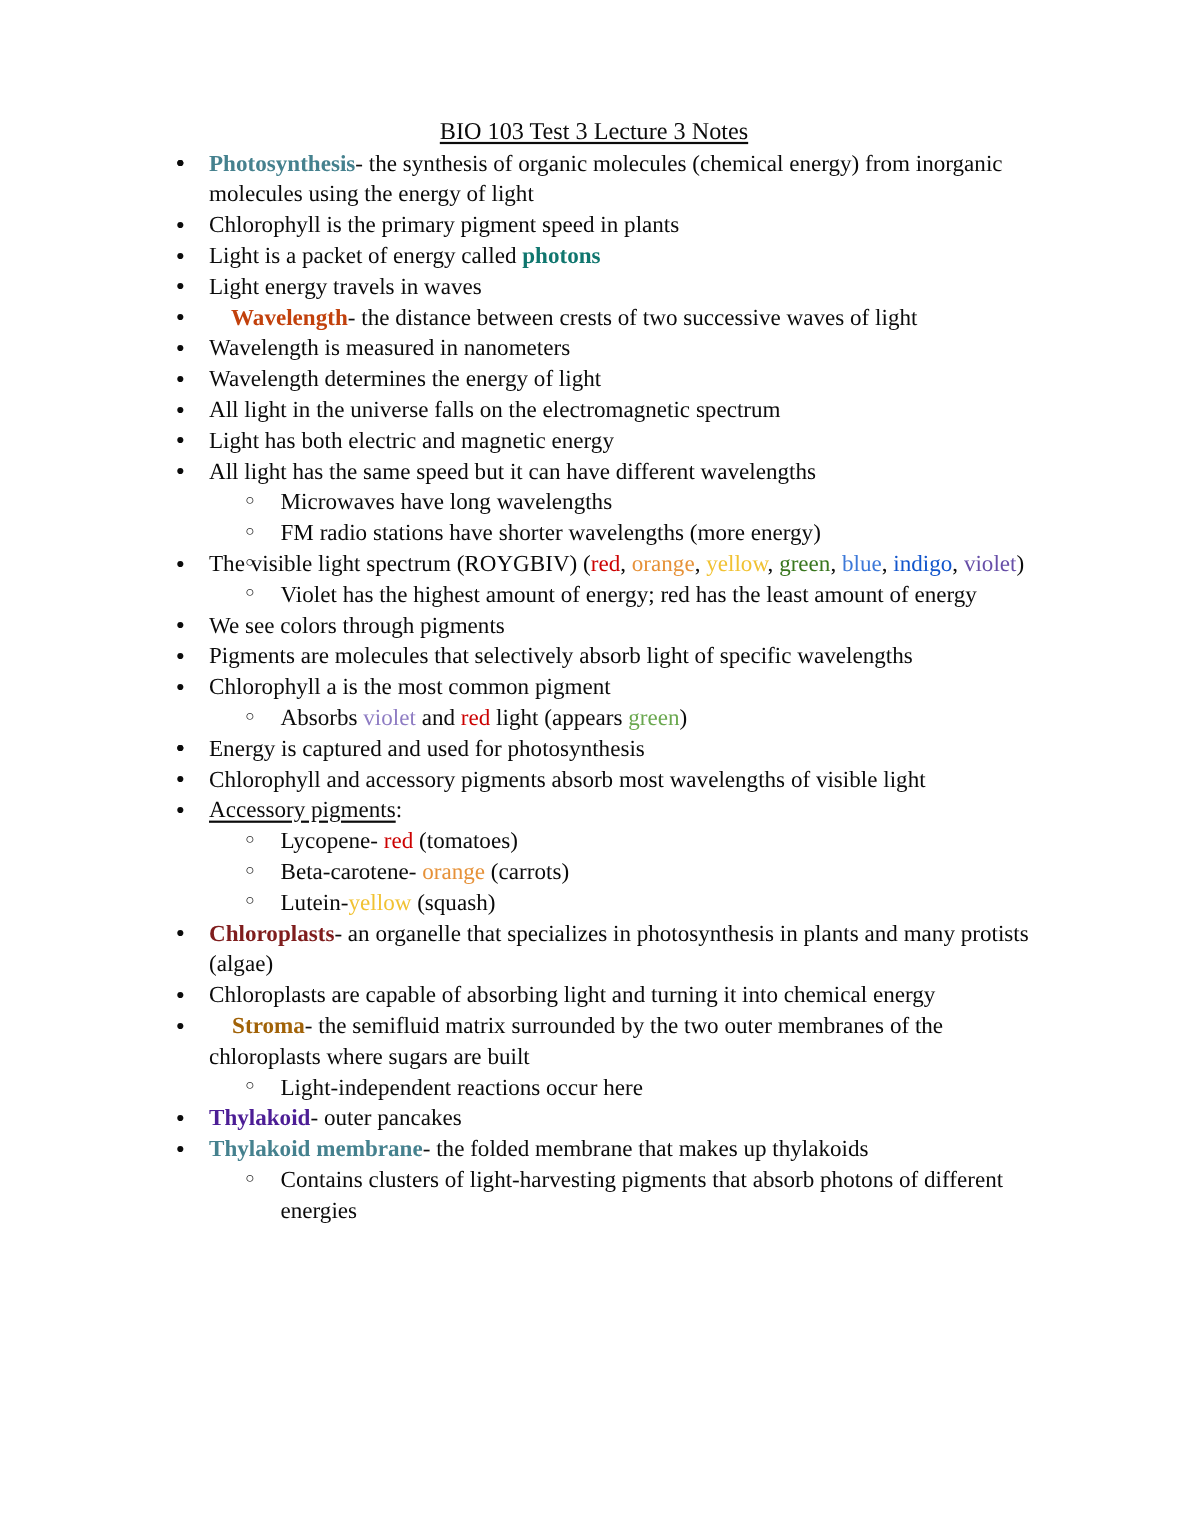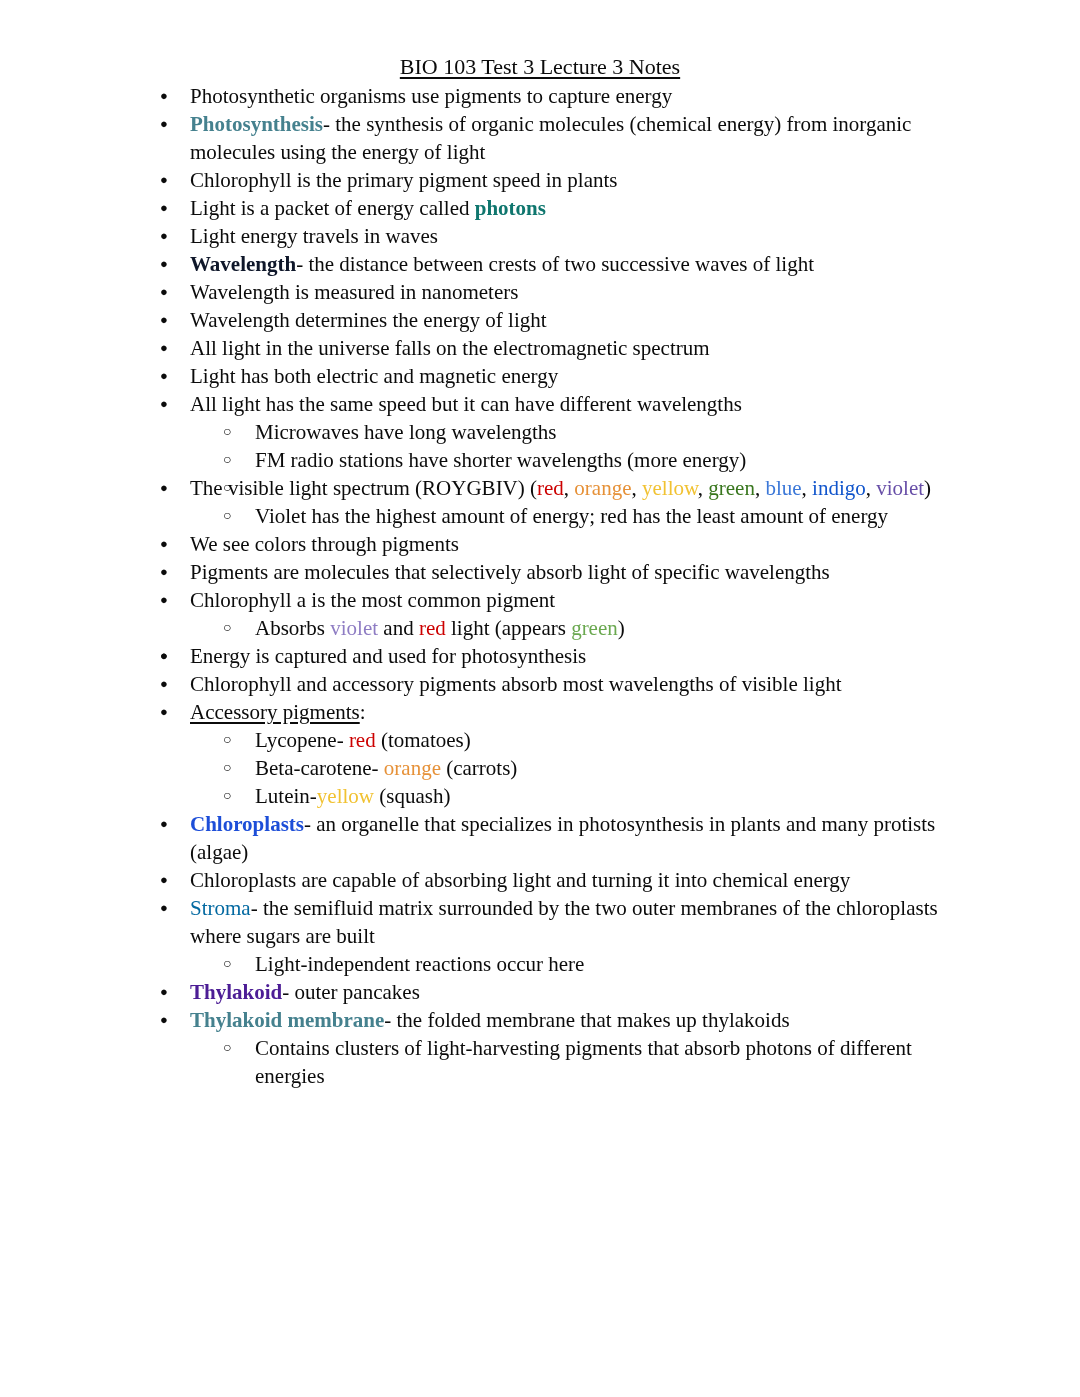--- a/index.html
+++ b/index.html
@@ -11,21 +11,21 @@
     position: relative;
     width: 1080px;
     height: 1397px;
     margin: 0 auto;
     background: #ffffff;
     font-family: "Liberation Serif", "DejaVu Serif", serif;
     font-size: 21px;
     line-height: 28px;
     color: #0b0b0b;
     box-sizing: border-box;
-    padding-top: 52px;
+    padding-top: 104px;
     overflow: hidden;
   }
   .doc-title {
     text-align: center;
     font-size: 22px;
     line-height: 30px;
     text-decoration: underline;
     text-underline-offset: 3px;
     font-weight: normal;
     margin: 0;
@@ -59,26 +59,26 @@
     font-size: 14px;
   }
   .seg-underline { text-decoration: underline; text-underline-offset: 3px; }
 </style>
 </head>
 <body>
 
 <div class="page">
   <h1 class="doc-title">BIO 103 Test 3 Lecture 3 Notes</h1>
   <div>
-      <div class="li l1"><span class="marker">●</span><span><span>Photosynthetic organisms use pigments to capture energy</span></span></div>
+      <div class="li l1"><span class="marker">●</span></div>
       <div class="li l1"><span class="marker">●</span><span><span style="color: rgb(69, 129, 142); font-weight: bold;">Photosynthesis</span><span>- the synthesis of organic molecules (chemical energy) from inorganic molecules using the energy of light</span></span></div>
       <div class="li l1"><span class="marker">●</span><span><span>Chlorophyll is the primary pigment speed in plants</span></span></div>
       <div class="li l1"><span class="marker">●</span><span><span>Light is a packet of energy called </span><span style="color: #0f766e; font-weight: bold;">photons</span></span></div>
       <div class="li l1"><span class="marker">●</span><span><span>Light energy travels in waves</span></span></div>
-      <div class="li l1"><span class="marker">●</span><span><span style="color: #0f172a; font-weight: bold;">Wavelength</span><span>- the distance between crests of two successive waves of light</span></span></div>
+      <div class="li l1"><span class="marker">●</span><span><span style="color: #c2410c; font-weight: bold; margin-left: 20px;">Wavelength</span><span>- the distance between crests of two successive waves of light</span></span></div>
       <div class="li l1"><span class="marker">●</span><span><span>Wavelength is measured in nanometers</span></span></div>
       <div class="li l1"><span class="marker">●</span><span><span>Wavelength determines the energy of light</span></span></div>
       <div class="li l1"><span class="marker">●</span><span><span>All light in the universe falls on the electromagnetic spectrum</span></span></div>
       <div class="li l1"><span class="marker">●</span><span><span>Light has both electric and magnetic energy</span></span></div>
       <div class="li l1"><span class="marker">●</span><span><span>All light has the same speed but it can have different wavelengths</span></span></div>
       <div class="li l2"><span class="marker">○</span><span><span>Microwaves have long wavelengths</span></span></div>
       <div class="li l2"><span class="marker">○</span><span><span>FM radio stations have shorter wavelengths (more energy)</span></span></div>
       <div class="li l2"><span class="marker">○</span></div>
       <div class="li l1"><span class="marker">●</span><span><span>The visible light spectrum (ROYGBIV) (</span><span style="color: rgb(204, 0, 0);">red</span><span>, </span><span style="color: rgb(230, 145, 56);">orange</span><span>, </span><span style="color: rgb(241, 194, 50);">yellow</span><span>, </span><span style="color: rgb(56, 118, 29);">green</span><span>, </span><span style="color: rgb(60, 120, 216);">blue</span><span>, </span><span style="color: rgb(17, 85, 204);">indigo</span><span>, </span><span style="color: rgb(103, 78, 167);">violet</span><span>)</span></span></div>
       <div class="li l2"><span class="marker">○</span><span><span>Violet has the highest amount of energy; red has the least amount of energy</span></span></div>
@@ -86,21 +86,21 @@
       <div class="li l1"><span class="marker">●</span><span><span>Pigments are molecules that selectively absorb light of specific wavelengths</span></span></div>
       <div class="li l1"><span class="marker">●</span><span><span>Chlorophyll a is the most common pigment</span></span></div>
       <div class="li l2"><span class="marker">○</span><span><span>Absorbs </span><span style="color: rgb(142, 124, 195);">violet</span><span> and </span><span style="color: rgb(204, 0, 0);">red</span><span> light (appears </span><span style="color: rgb(106, 168, 79);">green</span><span>)</span></span></div>
       <div class="li l1"><span class="marker">●</span></div>
       <div class="li l1"><span class="marker">●</span><span><span>Energy is captured and used for photosynthesis</span></span></div>
       <div class="li l1"><span class="marker">●</span><span><span>Chlorophyll and accessory pigments absorb most wavelengths of visible light</span></span></div>
       <div class="li l1"><span class="marker">●</span><span><span class="seg-underline">Accessory pigments</span><span>:</span></span></div>
       <div class="li l2"><span class="marker">○</span><span><span>Lycopene- </span><span style="color: rgb(204, 0, 0);">red</span><span> (tomatoes)</span></span></div>
       <div class="li l2"><span class="marker">○</span><span><span>Beta-carotene- </span><span style="color: rgb(230, 145, 56);">orange</span><span> (carrots)</span></span></div>
       <div class="li l2"><span class="marker">○</span><span><span>Lutein-</span><span style="color: rgb(241, 194, 50);">yellow</span><span> (squash)</span></span></div>
-      <div class="li l1"><span class="marker">●</span><span><span style="color: #1d4ed8; font-weight: bold;">Chloroplasts</span><span>- an organelle that specializes in photosynthesis in plants and many protists (algae)</span></span></div>
+      <div class="li l1"><span class="marker">●</span><span><span style="color: #7f1d1d; font-weight: bold;">Chloroplasts</span><span>- an organelle that specializes in photosynthesis in plants and many protists (algae)</span></span></div>
       <div class="li l1"><span class="marker">●</span><span><span>Chloroplasts are capable of absorbing light and turning it into chemical energy</span></span></div>
-      <div class="li l1"><span class="marker">●</span><span><span style="color: #0369a1; font-weight: normal;">Stroma</span><span>- the semifluid matrix surrounded by the two outer membranes of the chloroplasts where sugars are built</span></span></div>
+      <div class="li l1"><span class="marker">●</span><span><span style="color: #a16207; font-weight: bold; margin-left: 21px;">Stroma</span><span>- the semifluid matrix surrounded by the two outer membranes of the chloroplasts where sugars are built</span></span></div>
       <div class="li l2"><span class="marker">○</span><span><span>Light-independent reactions occur here</span></span></div>
       <div class="li l1"><span class="marker">●</span><span><span style="color: #4c1d95; font-weight: bold;">Thylakoid</span><span>- outer pancakes</span></span></div>
       <div class="li l1"><span class="marker">●</span><span><span style="color: rgb(69, 129, 142); font-weight: bold;">Thylakoid membrane</span><span>- the folded membrane that makes up thylakoids</span></span></div>
       <div class="li l2"><span class="marker">○</span><span><span>Contains clusters of light-harvesting pigments that absorb photons of different energies</span></span></div>
     </div>
 </div>
 
 </body></html>

